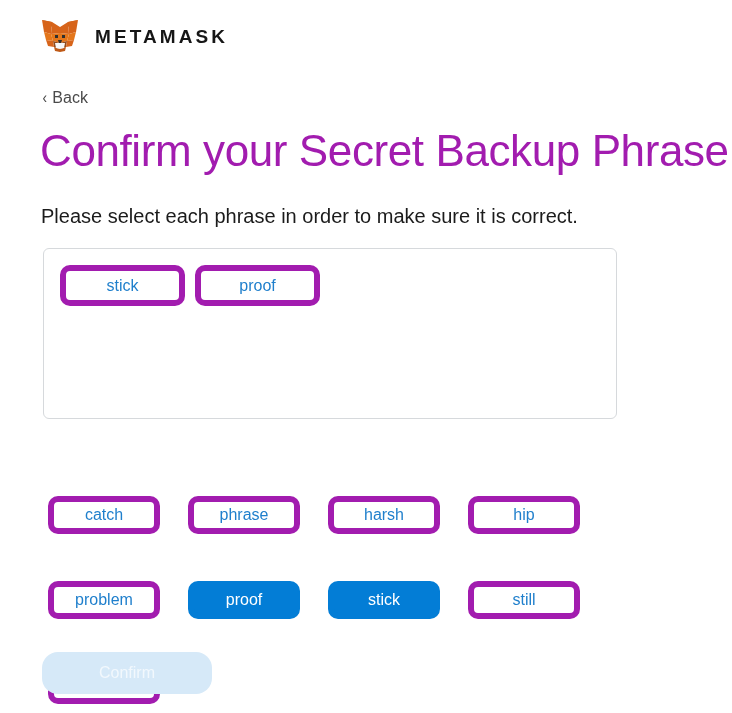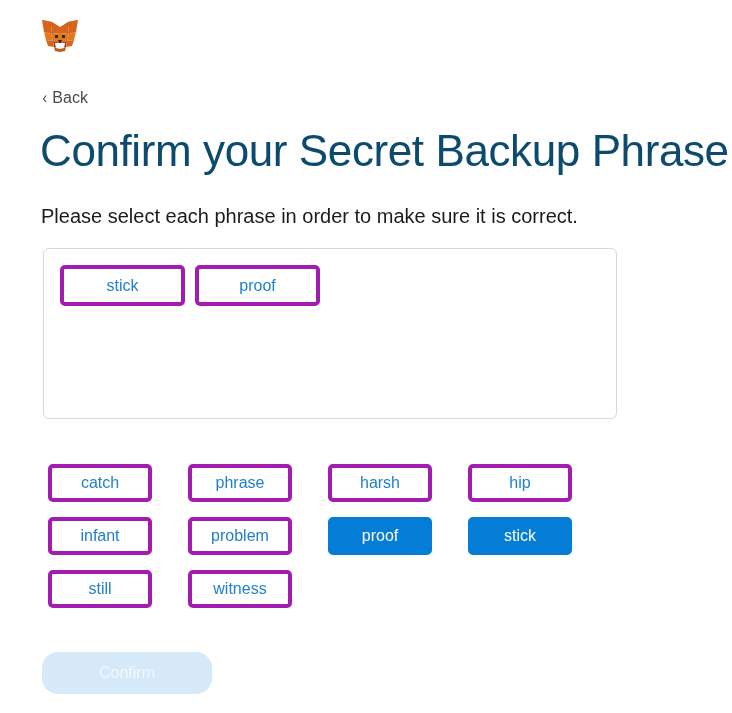--- a/index.html
+++ b/index.html
@@ -65,21 +65,21 @@
 
   
   .page-title {
     position: absolute;
     left: 40px;
     top: 126px;
     margin: 0;
     font-size: 44px;
     font-weight: 400;
     letter-spacing: -0.4px;
-    color: #0c4a6e;
+    color: #a21caf;
     line-height: 1.12;
     white-space: nowrap;
   }
   .page-subtitle {
     position: absolute;
     left: 41px;
     top: 203px;
     margin: 0;
     font-size: 20px;
     font-weight: 400;
@@ -105,22 +105,22 @@
     display: flex;
     flex-wrap: wrap;
     gap: 10px;
     align-content: flex-start;
   }
 
   
   .chip {
     box-sizing: border-box;
     height: 41px;
-    border-radius: 5px;
-    border: 4px solid #a21caf;
+    border-radius: 10px;
+    border: 6px solid #a21caf;
     background: #ffffff;
     color: #1f7fcc;
     font-size: 16px;
     font-family: "Liberation Sans", sans-serif;
     display: flex;
     align-items: center;
     justify-content: center;
     cursor: pointer;
     user-select: none;
     padding: 0 14px;
@@ -135,22 +135,23 @@
     left: 48px;
     top: 464px;
     width: 548px;
     display: grid;
     grid-template-columns: repeat(4, 128px);
     column-gap: 12px;
     row-gap: 15px;
   }
   .word-bank .chip {
     height: 38px;
-    width: 104px;
+    width: 112px;
     padding: 8px;
+    margin-top: 32px;
   }
   .word-bank .chip.is-selected {
     background: #037dd6;
     border-color: #037dd6;
     color: #ffffff;
   }
 
   
   .confirm-button {
     position: absolute;
@@ -188,20 +189,21 @@
       <polygon points="12,23 19,25 26,23 25,29 19,31 13,29" fill="#8f4b1e"></polygon>
       <polygon points="13,29 19,31 25,29 24,33 19,34 14,33" fill="#bf5a17"></polygon>
       <polygon points="5,22 12,23 13,29 7,28" fill="#d7641a"></polygon>
       <polygon points="33,22 26,23 25,29 31,28" fill="#d7641a"></polygon>
       <polygon points="14,17 17,17 17,20 14,20" fill="#2f2f2f"></polygon>
       <polygon points="21,17 24,17 24,20 21,20" fill="#2f2f2f"></polygon>
       <polygon points="14,25 24,25 23,30 19,31 15,30" fill="#f6f6f6"></polygon>
       <polygon points="17,22 21,22 20,25 18,25" fill="#2f2f2f"></polygon>
     </svg>
   </span>
+  <span class="brand-wordmark">METAMASK</span>
 </div>
 
 <div class="back-link">
   <span class="back-chevron">‹</span>
   <span>Back</span>
 </div>
 
 <h1 class="page-title">Confirm your Secret Backup Phrase</h1>
 <p class="page-subtitle">Please select each phrase in order to make sure it is correct.</p>
 
@@ -210,21 +212,20 @@
       <div class="chip chip-selected-word">stick</div>
       <div class="chip chip-selected-word">proof</div>
     </div>
 </div>
 
 <div class="word-bank" id="word-bank">
     <div class="chip">catch</div>
     <div class="chip">phrase</div>
     <div class="chip">harsh</div>
     <div class="chip">hip</div>
-    <div class="chip">infant</div>
     <div class="chip">problem</div>
     <div class="chip is-selected">proof</div>
     <div class="chip is-selected">stick</div>
     <div class="chip">still</div>
     <div class="chip">witness</div>
   </div>
 
 <button class="confirm-button" disabled="">Confirm</button>
 
 </body></html>

